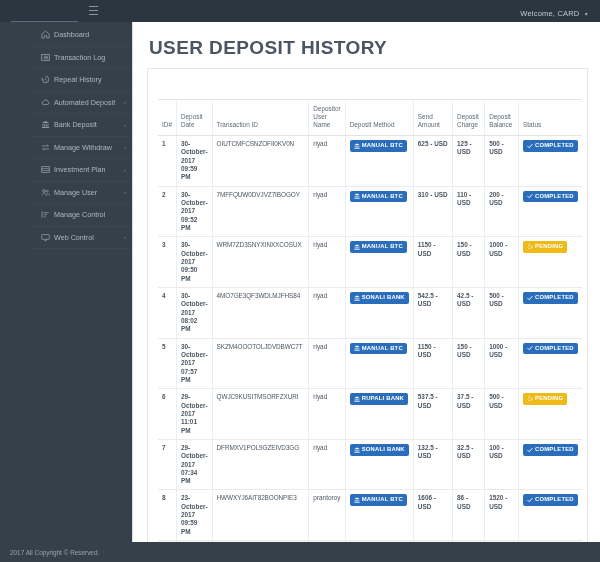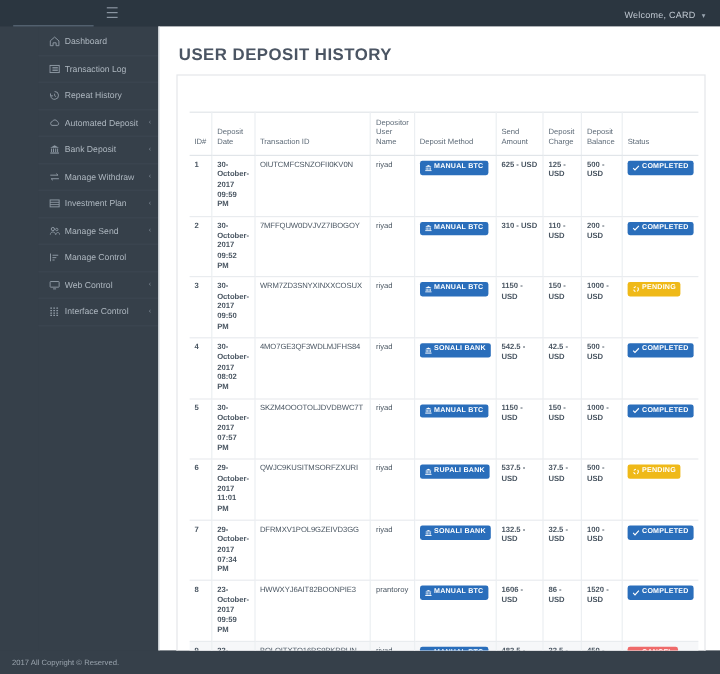--- a/index.html
+++ b/index.html
@@ -62,21 +62,21 @@
   .nav-arrow { font-size: 6px; color: #7d8894; margin-left: 2px; }
 
   
   .content {
     flex: 1 1 auto; background: #ffffff;
     padding: 10px 12px 0 14px;
     overflow: hidden; position: relative;
     border-left: 1px solid #d9dee3;
   }
   .page-title {
-    font-size: 14px; font-weight: bold; color: #4b5563;
+    font-size: 19px; font-weight: bold; color: #4b5563;
     letter-spacing: .4px; margin: 5px 0 9px 2px;
   }
   .panel {
     border: 1px solid #e4e7ea; background:#fff;
     padding: 8px 10px 10px 10px;
   }
   .panel-spacer { height: 22px; }
 
   
   table.deposits { width: 100%; border-collapse: collapse; font-size: 6.4px; }
@@ -231,49 +231,40 @@
           <span class="nav-arrow">‹</span>
         </div>
         <div class="nav-item">
           <span class="nav-ico">
             <svg viewBox="0 0 10 10" width="9" height="9">
               <circle cx="3.4" cy="3.2" r="1.5" fill="none" stroke="currentColor" stroke-width="0.9"></circle>
               <circle cx="7" cy="3.6" r="1.1" fill="none" stroke="currentColor" stroke-width="0.8"></circle>
               <path d="M1 8.4c0-1.6 1.1-2.5 2.4-2.5s2.4.9 2.4 2.5M6.2 8.4c0-1.2.8-2 1.8-2s1.7.8 1.7 2" fill="none" stroke="currentColor" stroke-width="0.8"></path>
             </svg>
           </span>
-          <span class="nav-label">Manage Send</span>
+          <span class="nav-label">Manage User</span>
           <span class="nav-arrow">‹</span>
         </div>
         <div class="nav-item">
           <span class="nav-ico">
             <svg viewBox="0 0 10 10" width="9" height="9">
               <path d="M1.2 8.6V1.4" stroke="currentColor" stroke-width="0.9"></path>
               <path d="M3 7.4h2M3 5.2h3.6M3 3h5.4" stroke="currentColor" stroke-width="0.9"></path>
             </svg>
           </span>
           <span class="nav-label">Manage Control</span>
         </div>
         <div class="nav-item">
           <span class="nav-ico">
             <svg viewBox="0 0 10 10" width="9" height="9">
               <rect x="0.8" y="1.8" width="8.4" height="5.2" rx="0.5" fill="none" stroke="currentColor" stroke-width="0.9"></rect>
               <path d="M3.6 8.6h2.8" stroke="currentColor" stroke-width="0.9"></path>
             </svg>
           </span>
           <span class="nav-label">Web Control</span>
-          <span class="nav-arrow">‹</span>
-        </div>
-        <div class="nav-item">
-          <span class="nav-ico">
-            <svg viewBox="0 0 10 10" width="9" height="9">
-              <path d="M1 2h1.6M3.8 2h1.6M6.6 2h1.6M1 4.3h1.6M3.8 4.3h1.6M6.6 4.3h1.6M1 6.6h1.6M3.8 6.6h1.6M6.6 6.6h1.6M1 8.6h1.6M3.8 8.6h1.6M6.6 8.6h1.6" stroke="currentColor" stroke-width="1.1"></path>
-            </svg>
-          </span>
-          <span class="nav-label">Interface Control</span>
           <span class="nav-arrow">‹</span>
         </div>
       </nav>
 
     <main class="content">
       <div class="page-title">USER DEPOSIT HISTORY</div>
 
       <div class="panel">
         <div class="panel-spacer"></div>
 

